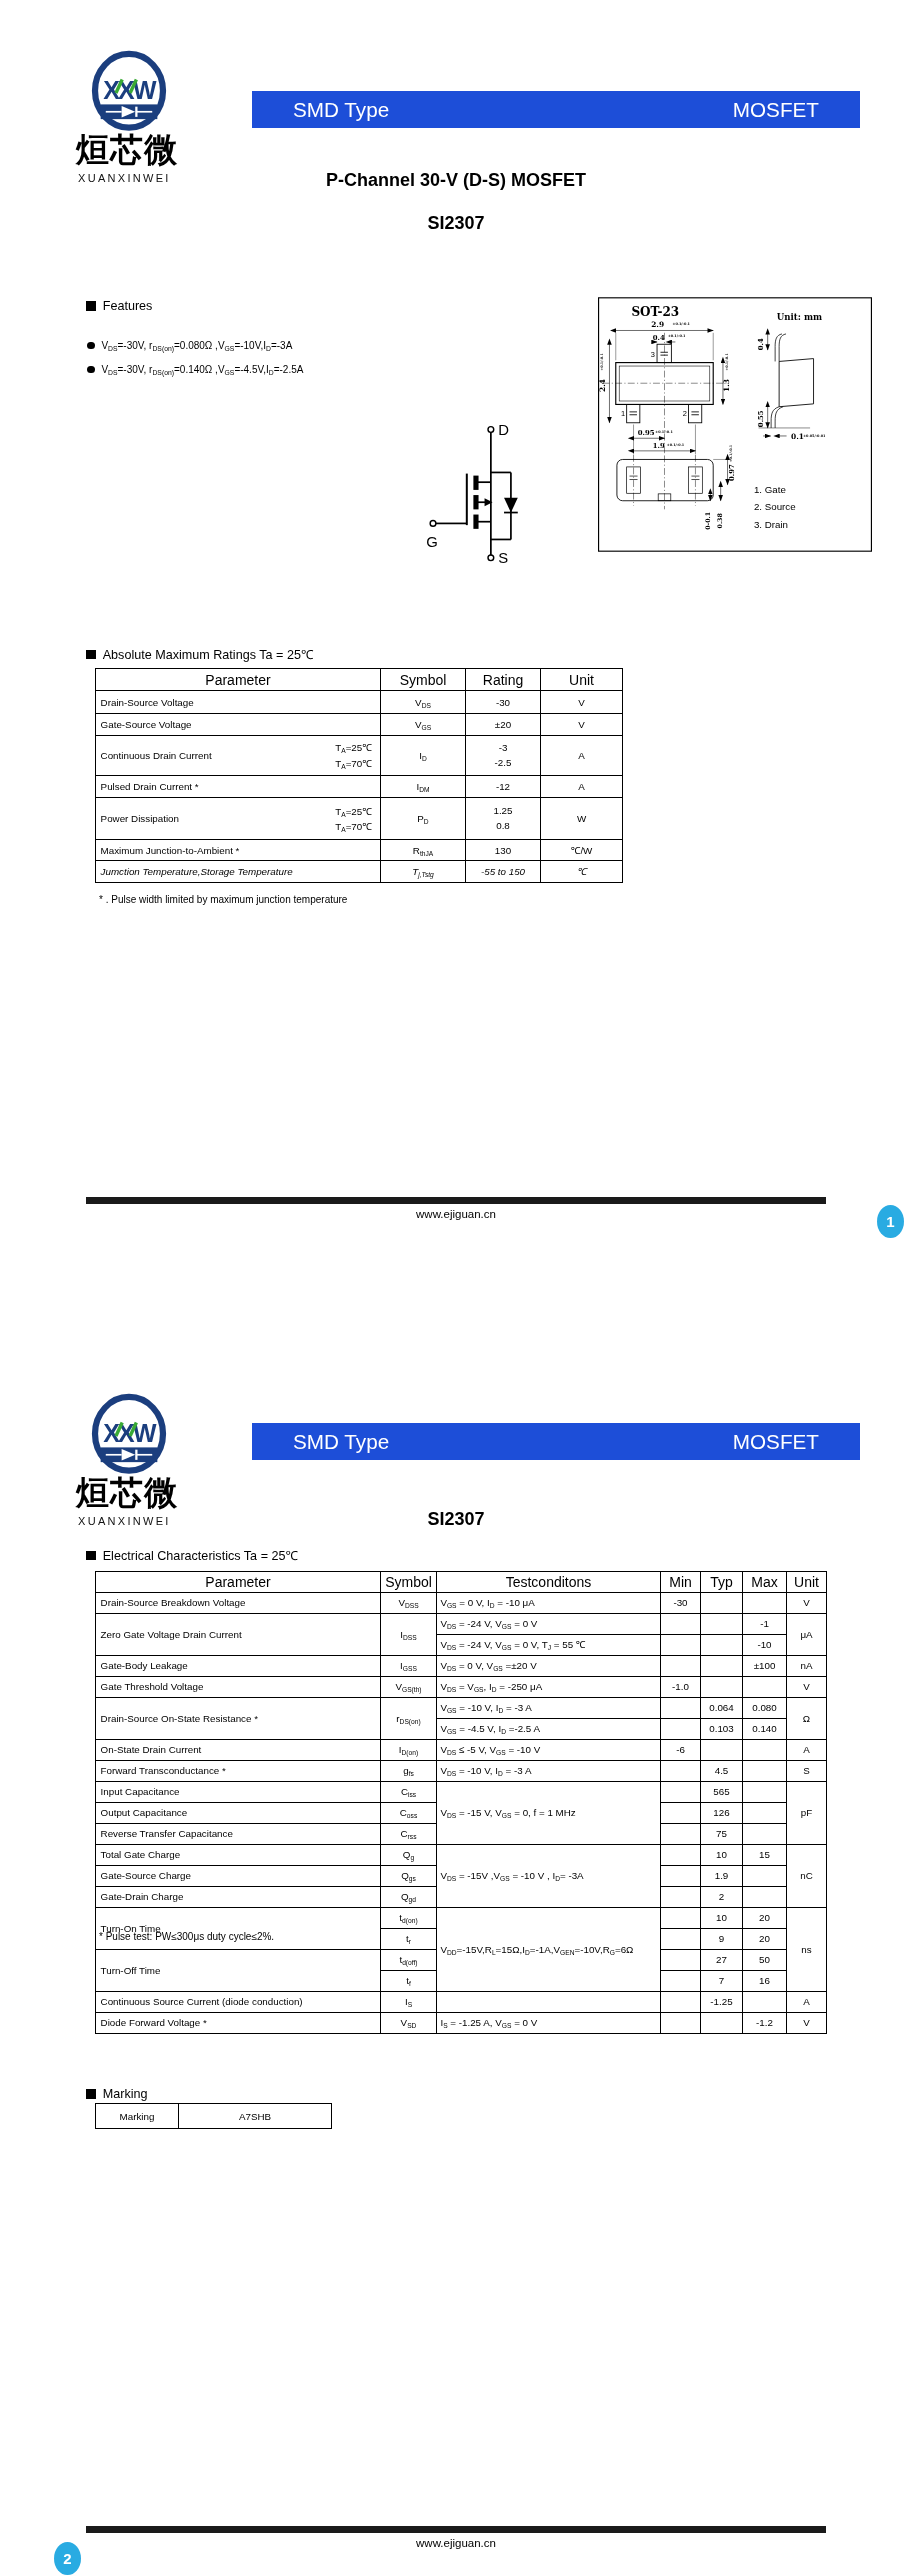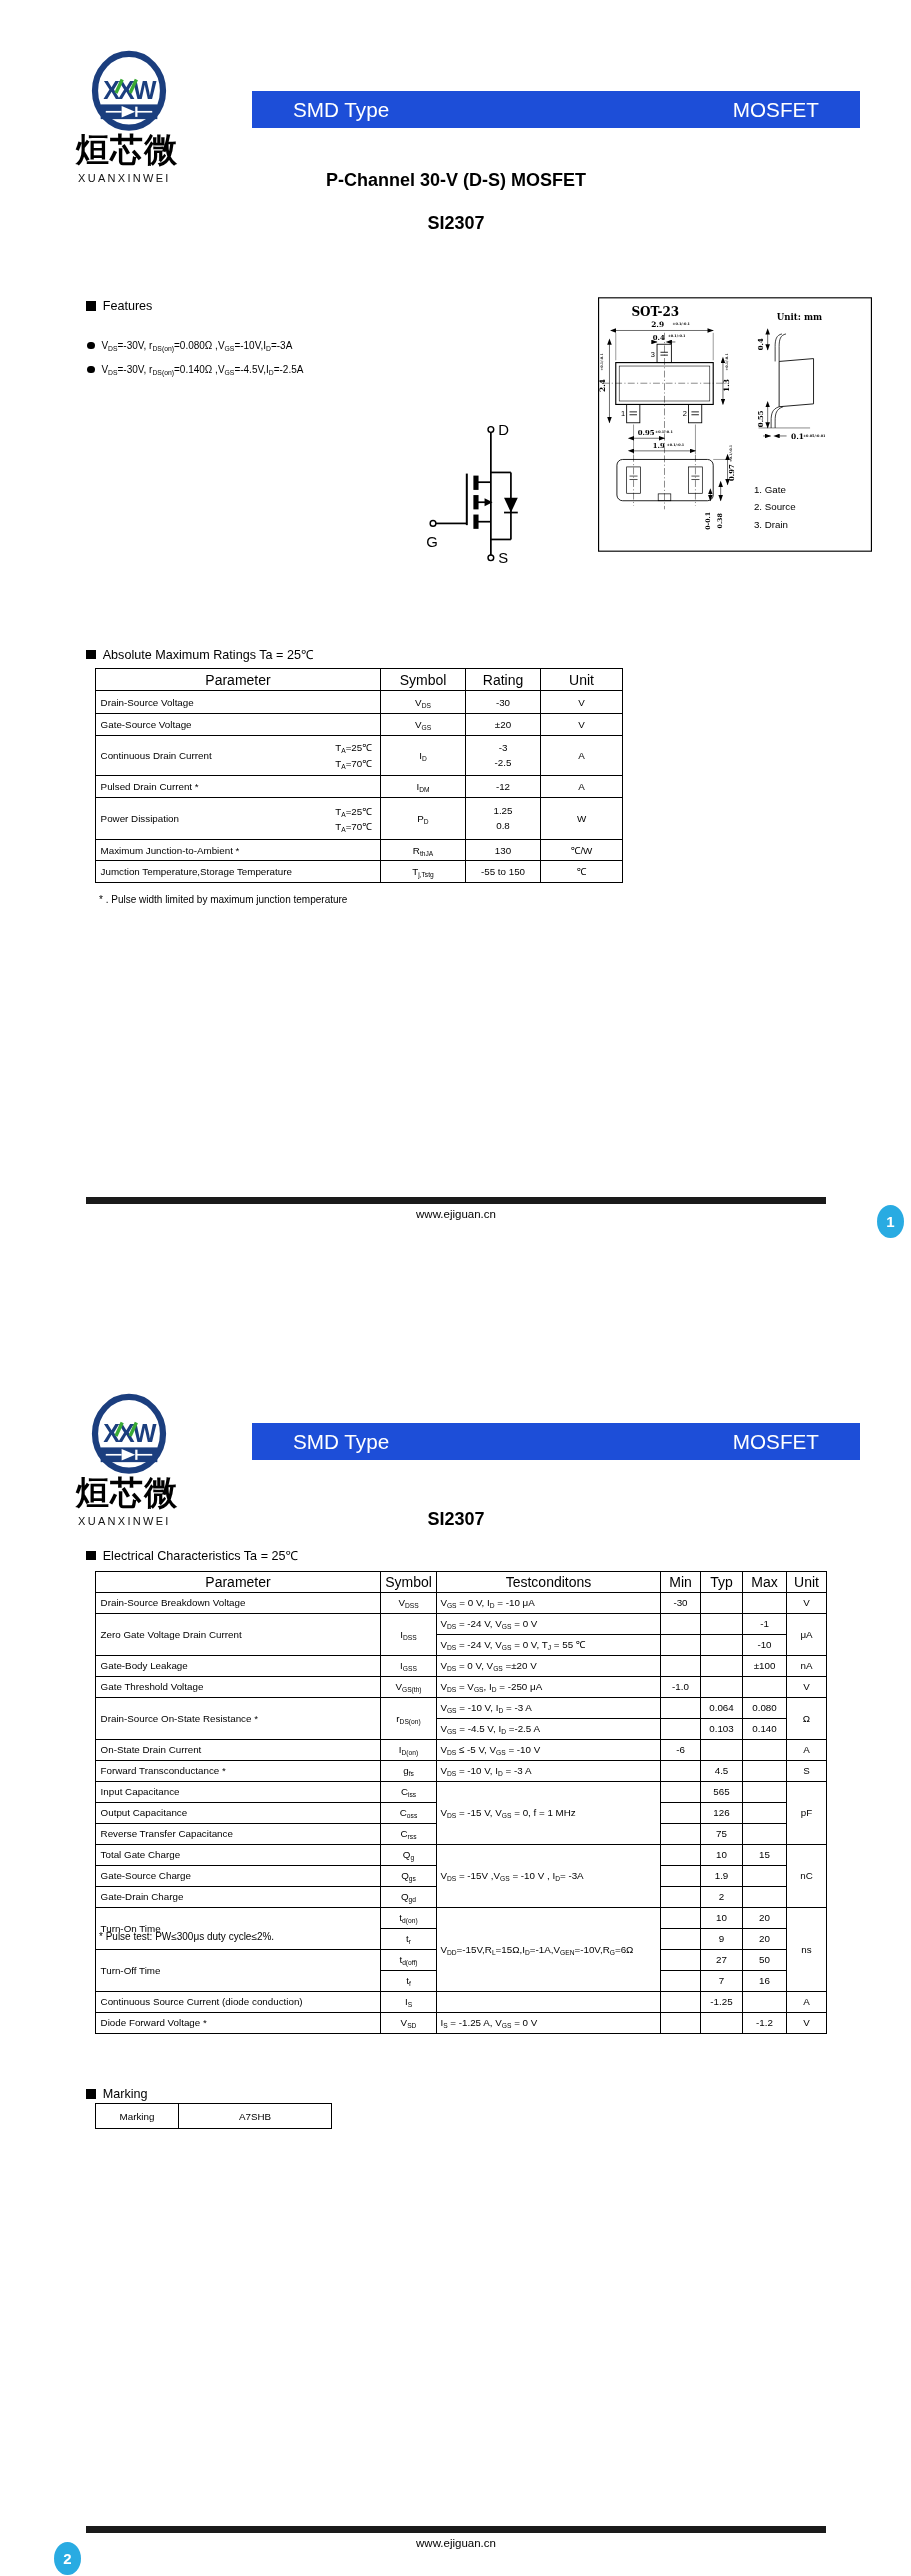--- a/index.html
+++ b/index.html
@@ -284,21 +284,21 @@
           <div>0.8</div>
     </td>
     <td>W</td>
   </tr>
   <tr style="height:21px;">
     <td class="pl">Maximum Junction-to-Ambient *</td>
     <td>R<sub>thJA</sub></td>
     <td>130</td>
     <td>℃/W</td>
   </tr>
-  <tr style="height:22px;">
+  <tr style="height:22px;font-style:italic;">
     <td class="pl">Jumction Temperature,Storage Temperature</td>
     <td>T<sub>j,Tstg</sub></td>
     <td>-55 to 150</td>
     <td>℃</td>
   </tr>
 </tbody>
   </table>
 
 <div class="abs fnote" style="left:99px;top:894px;">* . Pulse width limited by maximum junction temperature</div>
 

